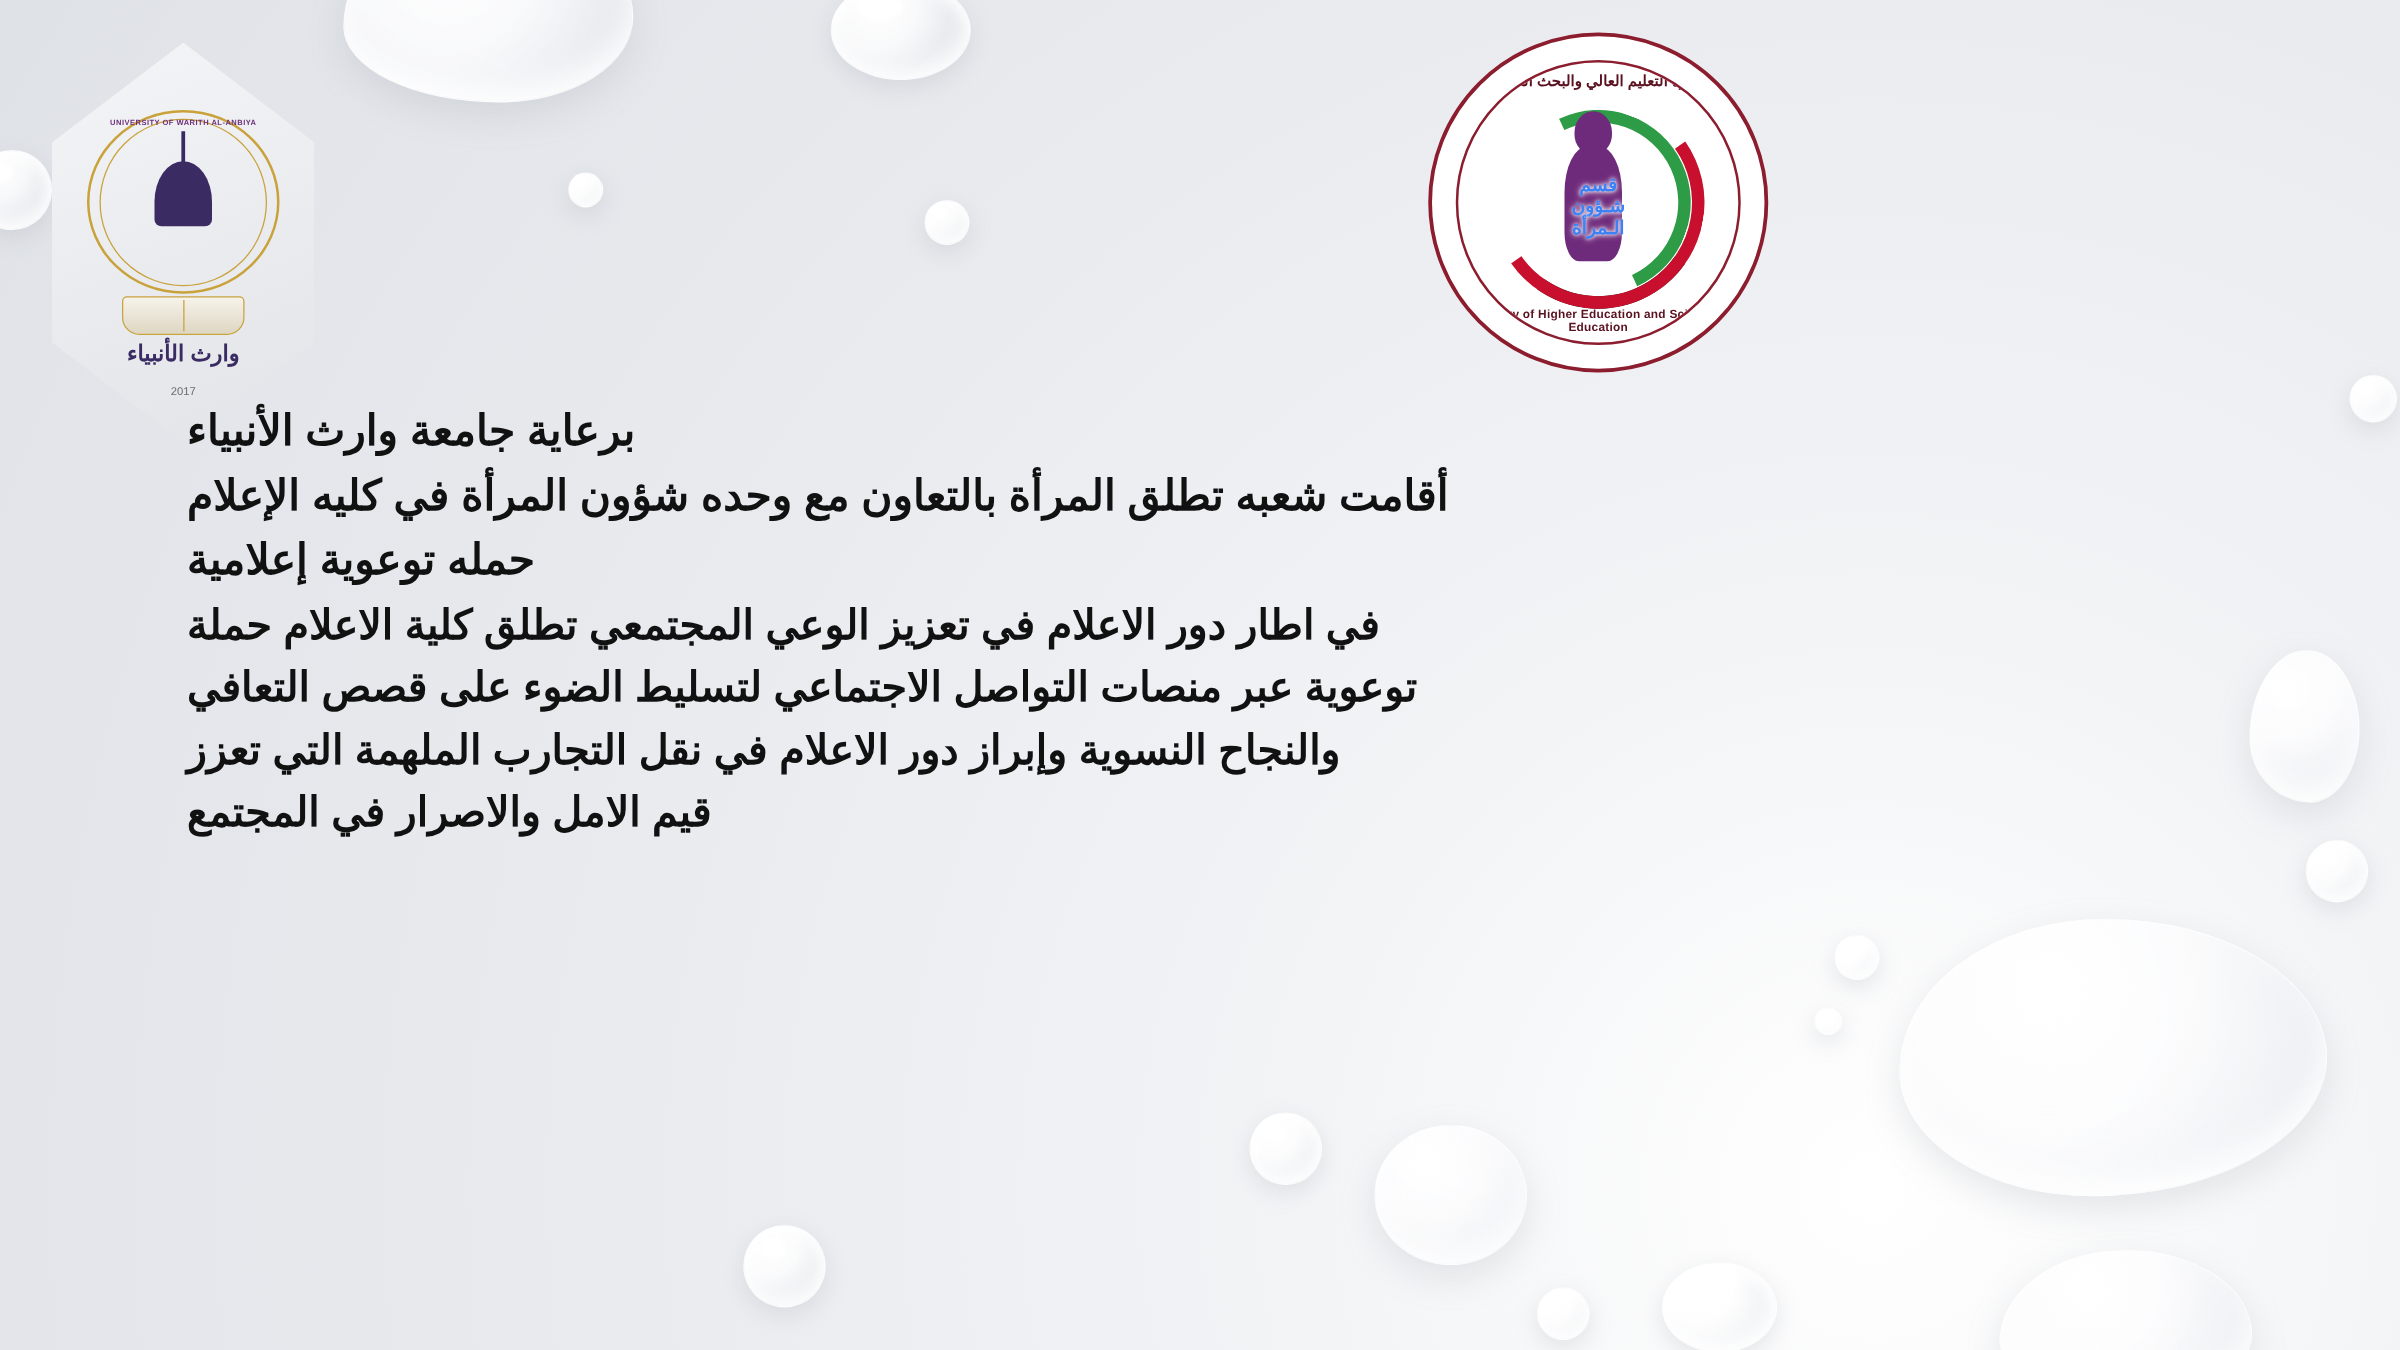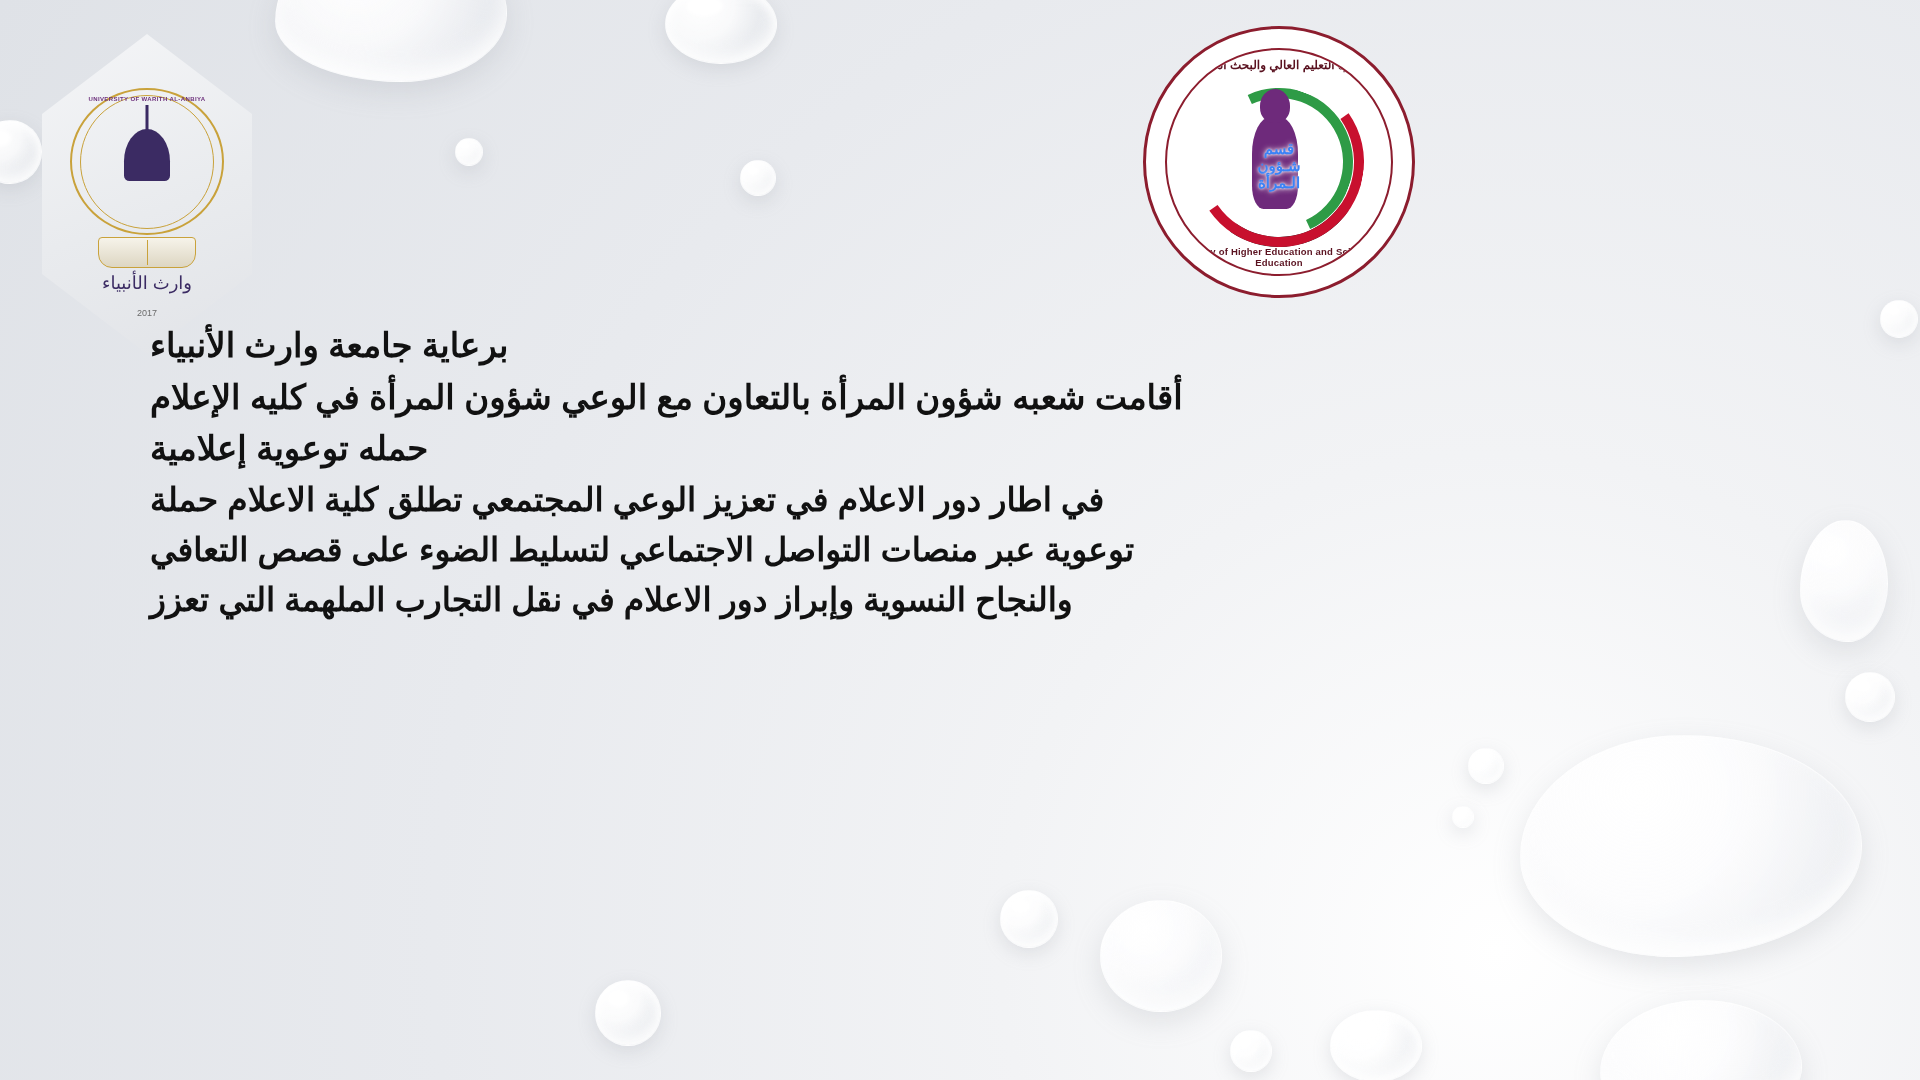--- a/index.html
+++ b/index.html
@@ -151,21 +151,21 @@
     position: absolute;
     left: 50%;
     top: 2px;
     bottom: 2px;
     width: 1px;
     background: #c9a23b;
   }
   .uni-ar {
     margin-top: 4px;
     font-size: 18px;
-    font-weight: normal;
+    font-weight: bold;
     color: #3b2b63;
     letter-spacing: -0.5px;
     white-space: nowrap;
   }
   .uni-year {
     font-size: 9px;
     color: #6b6b6b;
     margin-top: 14px;
   }
 
@@ -358,20 +358,21 @@
         <div>قسم</div>
           <div>شـؤون</div>
           <div>الـمرأة</div>
       </div>
       <div class="seal-text-bottom">Ministry of Higher Education and Scientific Education</div>
     </div>
   </div>
 
   <div class="text-block">
     <div class="line big">برعاية جامعة وارث الأنبياء</div>
-    <div class="line big">أقامت شعبه شؤون المرأة بالتعاون مع الوعي شؤون المرأة في كليه الإعلام</div>
+    <div class="line big">أقامت شعبه تطلق المرأة بالتعاون مع وحده شؤون المرأة في كليه الإعلام</div>
     <div class="line big">حمله توعوية إعلامية</div>
     <div class="line">في  اطار دور الاعلام في تعزيز الوعي المجتمعي تطلق كلية الاعلام حملة</div>
     <div class="line">توعوية عبر منصات التواصل الاجتماعي لتسليط الضوء على قصص التعافي</div>
     <div class="line">والنجاح النسوية وإبراز  دور  الاعلام  في نقل التجارب الملهمة التي تعزز</div>
+    <div class="line">قيم الامل  والاصرار في المجتمع</div>
   </div>
 
 </div>
 
 </body></html>

